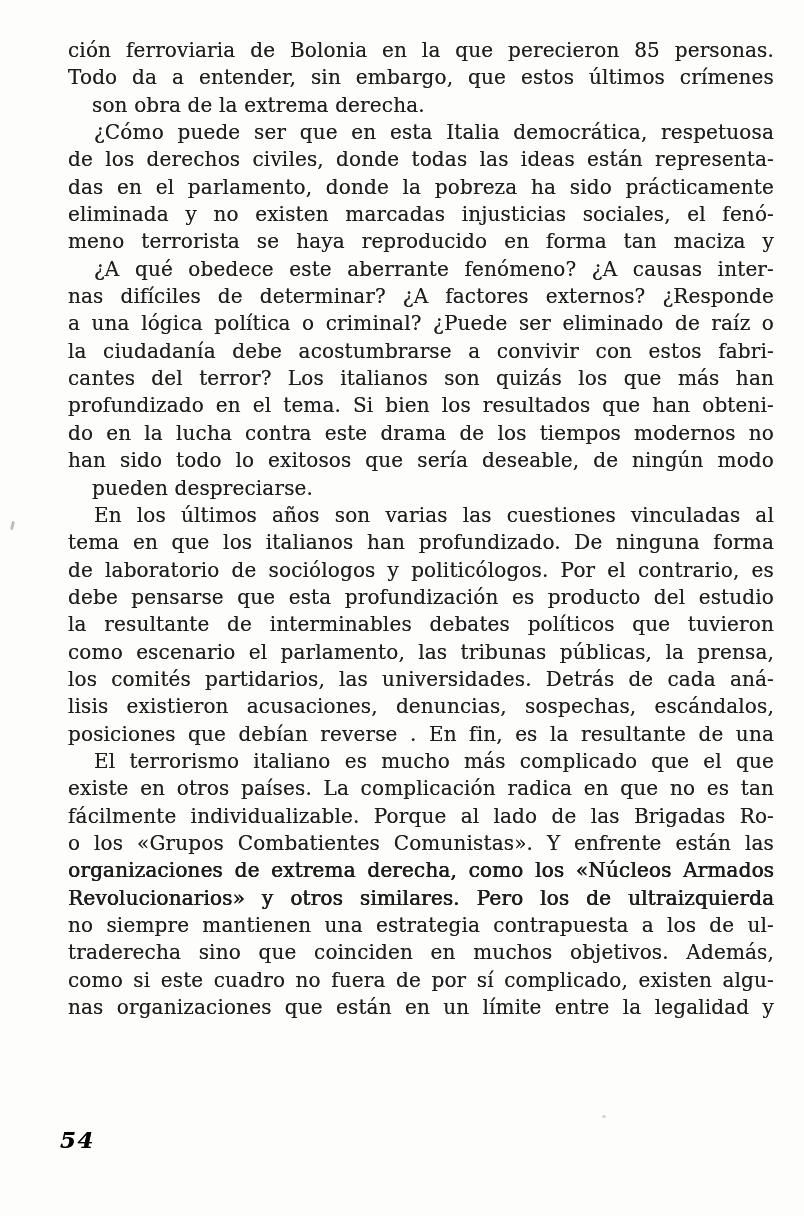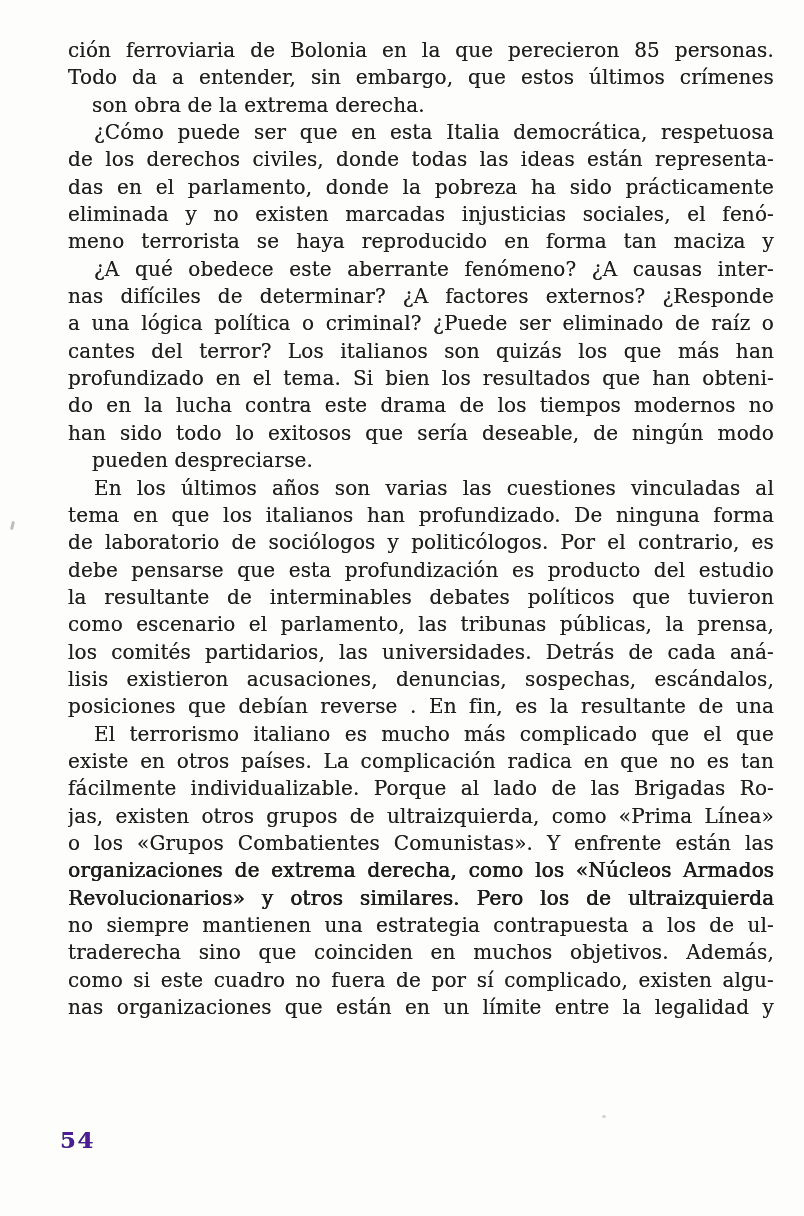--- a/index.html
+++ b/index.html
@@ -47,23 +47,24 @@
   }
   .line.heavy {
     text-shadow: 0.5px 0 0 #1a1a1a, 0 0 0.5px rgba(20,20,20,0.8);
   }
   .page-number {
     position: absolute;
     left: 60px;
     top: 1126px;
     font-size: 23px;
     font-weight: bold;
-    color: #4c1d95;
+    color: #000000;
     letter-spacing: 1.5px;
     text-shadow: 0 0 0.5px rgba(20,20,20,0.7);
+    font-style: italic;
   }
   .speck-left {
     position: absolute;
     left: 11px;
     top: 521px;
     width: 3px;
     height: 9px;
     background: #bdbdbd;
     border-radius: 2px;
     transform: rotate(14deg);
@@ -87,38 +88,38 @@
       <div class="line">Todo da a entender, sin embargo, que estos últimos crímenes</div>
       <div class="line endline">son obra de la extrema derecha.</div>
       <div class="line indent">¿Cómo puede ser que en esta Italia democrática, respetuosa</div>
       <div class="line">de los derechos civiles, donde todas las ideas están representa-</div>
       <div class="line">das en el parlamento, donde la pobreza ha sido prácticamente</div>
       <div class="line">eliminada y no existen marcadas injusticias sociales, el fenó-</div>
       <div class="line">meno terrorista se haya reproducido en forma tan maciza y</div>
       <div class="line indent">¿A qué obedece este aberrante fenómeno? ¿A causas inter-</div>
       <div class="line">nas difíciles de determinar? ¿A factores externos? ¿Responde</div>
       <div class="line">a una lógica política o criminal? ¿Puede ser eliminado de raíz o</div>
+      <div class="line">la ciudadanía debe acostumbrarse a convivir con estos fabri-</div>
       <div class="line">cantes del terror? Los italianos son quizás los que más han</div>
       <div class="line">profundizado en el tema. Si bien los resultados que han obteni-</div>
       <div class="line">do en la lucha contra este drama de los tiempos modernos no</div>
       <div class="line">han sido todo lo exitosos que sería deseable, de ningún modo</div>
       <div class="line endline">pueden despreciarse.</div>
       <div class="line indent">En los últimos años son varias las cuestiones vinculadas al</div>
       <div class="line">tema en que los italianos han profundizado. De ninguna forma</div>
       <div class="line">de laboratorio de sociólogos y politicólogos. Por el contrario, es</div>
       <div class="line">debe pensarse que esta profundización es producto del estudio</div>
       <div class="line">la resultante de interminables debates políticos que tuvieron</div>
       <div class="line">como escenario el parlamento, las tribunas públicas, la prensa,</div>
       <div class="line">los comités partidarios, las universidades. Detrás de cada aná-</div>
       <div class="line">lisis existieron acusaciones, denuncias, sospechas, escándalos,</div>
       <div class="line">posiciones que debían reverse . En fin, es la resultante de una</div>
       <div class="line indent">El terrorismo italiano es mucho más complicado que el que</div>
       <div class="line">existe en otros países. La complicación radica en que no es tan</div>
       <div class="line">fácilmente individualizable. Porque al lado de las Brigadas Ro-</div>
-      <div class="line">jas, existen otros grupos de ultraizquierda, como «Prima Línea»</div>
       <div class="line">o los «Grupos Combatientes Comunistas». Y enfrente están las</div>
       <div class="line heavy">organizaciones de extrema derecha, como los «Núcleos Armados</div>
       <div class="line heavy">Revolucionarios» y otros similares. Pero los de ultraizquierda</div>
       <div class="line">no siempre mantienen una estrategia contrapuesta a los de ul-</div>
       <div class="line">traderecha sino que coinciden en muchos objetivos. Además,</div>
       <div class="line">como si este cuadro no fuera de por sí complicado, existen algu-</div>
       <div class="line">nas organizaciones que están en un límite entre la legalidad y</div>
     </div>
   <div class="page-number">54</div>
   <div class="speck-left"></div>

